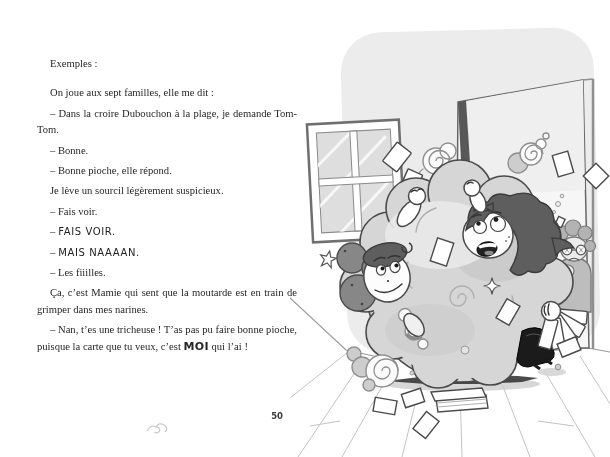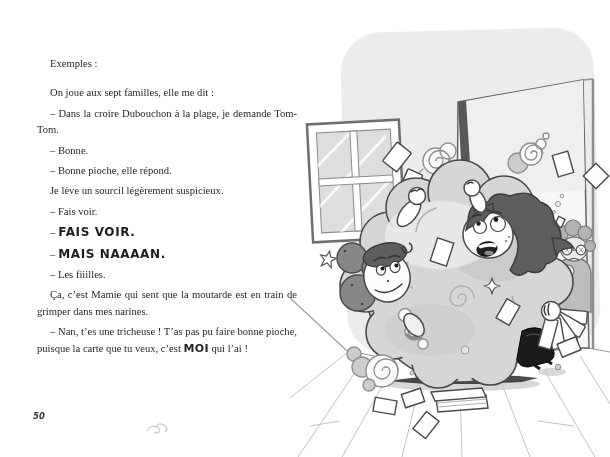--- a/index.html
+++ b/index.html
@@ -11,30 +11,30 @@
   }
   .book-page{position:absolute;inset:0;}
   .text-column{
     position:absolute;left:33px;top:52px;width:268px;
     font-size:10.6px;line-height:16.4px;text-align:justify;
   }
   .text-column p{margin:4px;text-indent:13px;}
   .heading{margin-bottom:13px !important;}
   .shout{
     font-family:"DejaVu Sans", sans-serif;
-    font-weight:700;font-size:12px;letter-spacing:.6px;
+    font-weight:400;font-size:10px;letter-spacing:.6px;
     color:var(--shout-ink,#1d1d1d);
     margin-left:3px;
   }
   .emph{
     font-family:"DejaVu Sans", sans-serif;
     font-weight:700;font-size:11px;letter-spacing:.3px;
   }
   .page-footer{
-    position:absolute;left:33px;top:411px;width:250px;text-align:left;font-style:italic;
+    position:absolute;left:33px;top:411px;width:250px;text-align:right;
   }
   .page-number{
     font-family:"DejaVu Sans", sans-serif;
     font-weight:700;font-size:8.5px;color:#3a3a3a;display:block;
   }
   .ornament{display:block;margin:1px auto 0 auto;}
   .illustration{position:absolute;left:290px;top:0;}
 
   
   .card{fill:var(--paper,#ffffff);stroke:var(--ink,#4a4a4a);stroke-width:1.4;}

